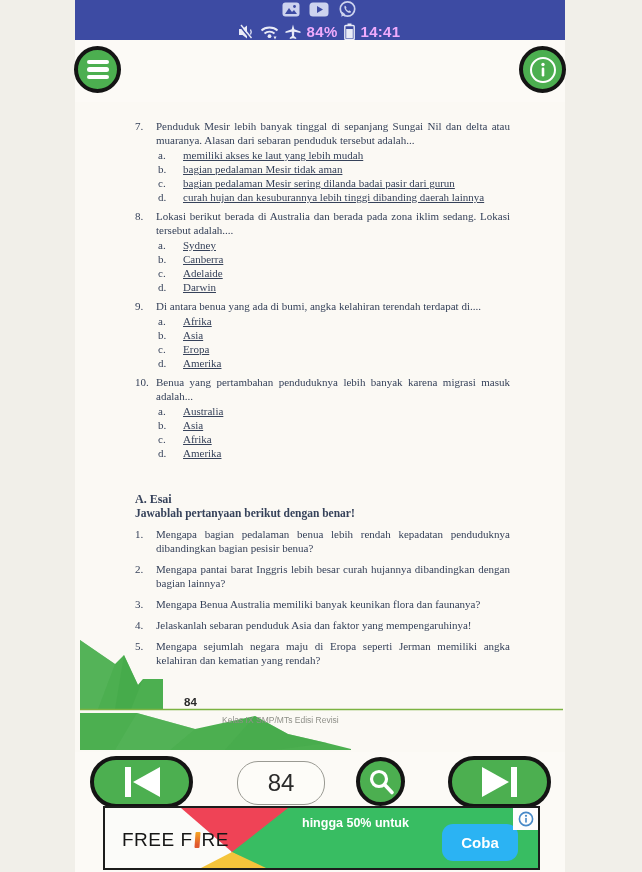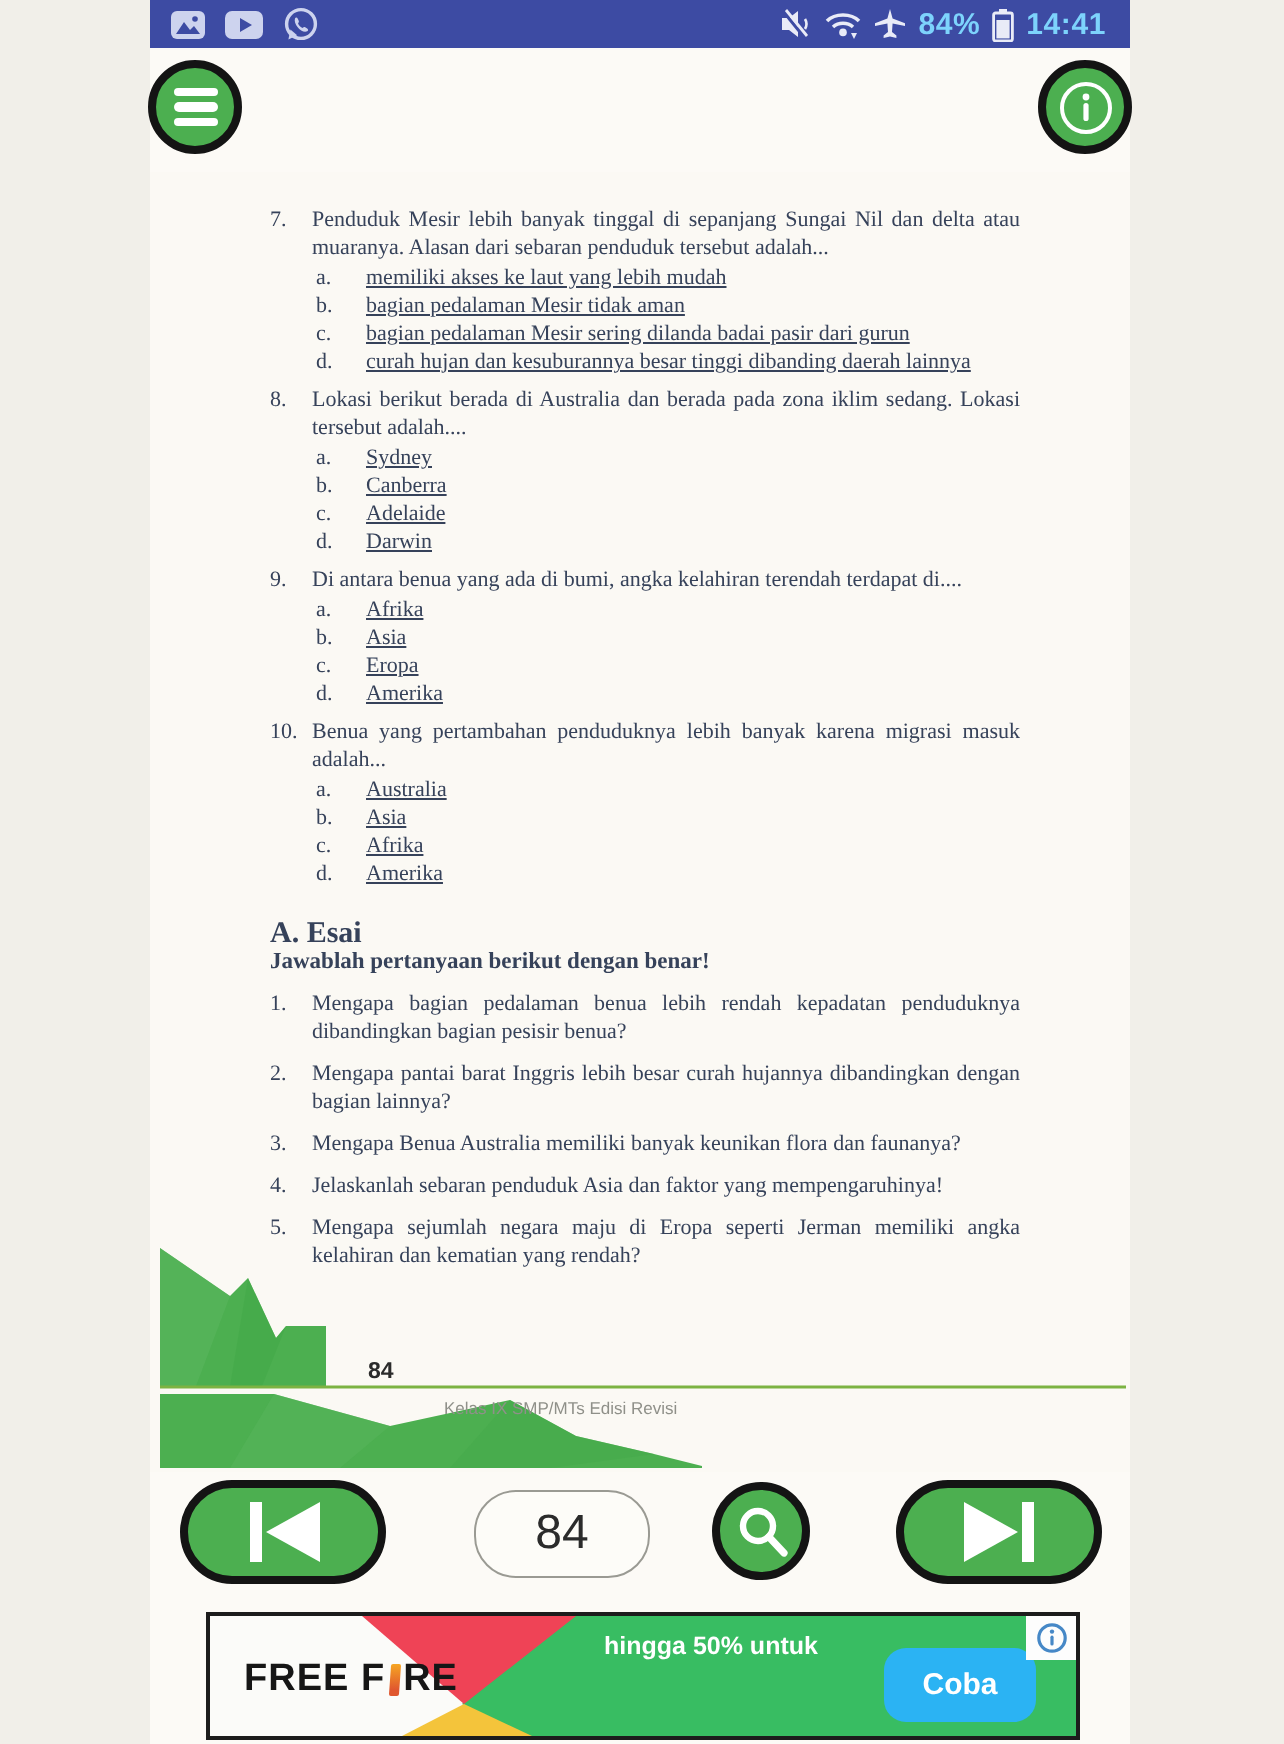--- a/index.html
+++ b/index.html
@@ -2,21 +2,21 @@
 <html><head>
 <meta charset="utf-8">
 <style>
   * { margin:0; padding:0; box-sizing:border-box; }
   html,body { width:642px; height:872px; }
   body { font-family:"Liberation Sans", sans-serif; background:#f1efe9; }
   .canvas { position:relative; width:642px; height:872px; overflow:hidden; background:#f1efe9; }
   .screen { position:absolute; left:75px; top:0; width:490px; height:872px; background:#fcfaf6; }
 
   
-  .status-bar { height:24px; background:#3d4ba3; display:flex; align-items:center; padding:0 12px 0 10px; color:#7dd3fc; }
+  .status-bar { height:40px; background:#3d4ba3; display:flex; align-items:center; padding:0 12px 0 10px; color:#f0abfc;flex-direction:column; }
   .sb-left { display:flex; align-items:center; gap:9px; }
   .sb-spacer { flex:1; }
   .sb-right { display:flex; align-items:center; gap:6px; font-size:15px; font-weight:bold; letter-spacing:.3px; }
   .sb-ico { display:inline-flex; align-items:center; }
 
   
   .toolbar { position:relative; height:62px; background:#fcfaf6; }
   .round-btn { position:absolute; top:6px; width:47px; height:47px; border-radius:50%; background:#4caf50; border:4px solid #141414; display:flex; flex-direction:column; align-items:center; justify-content:center; gap:3px; cursor:pointer; }
   .round-btn.menu { left:-1px; }
   .round-btn.info { right:-1px; }
@@ -26,21 +26,21 @@
   .page { position:relative; height:650px; background:#fbf9f4; overflow:hidden; color:#36425a; font-family:"Liberation Serif", serif; font-size:11px; line-height:14px; }
   .content { padding:17px 55px 0 60px; }
   .mc { display:flex; margin-bottom:5px; }
   .mc-num { flex:0 0 21px; }
   .mc-body { flex:1; }
   .mc-q { text-align:justify; }
   .opts { margin-top:1px; padding-left:2px; }
   .opt { display:flex; }
   .opt-letter { flex:0 0 25px; }
   .opt-text { flex:1;text-decoration:underline; }
-  .essay-head { margin-top:16px; font-weight:bold; font-size:15px; }
+  .essay-head { margin-top:32px; font-weight:bold; font-size:12px; }
   .essay-instr { font-weight:bold; font-size:11.5px; margin-bottom:7px; }
   .essay { display:flex; margin-bottom:7px; }
   .essay-num { flex:0 0 21px; }
   .essay-text { flex:1; text-align:justify; }
 
   .deco-svg { position:absolute; left:0; bottom:0; width:490px; height:115px; }
   .page-footer { position:absolute; left:0; top:593px; width:490px; height:16px; font-family:"Liberation Sans", sans-serif; }
   .pf-num { position:absolute; left:109px; top:0; font-size:11.5px; font-weight:bold; color:#2b2b2b; }
   .pf-title { position:absolute; left:147px; top:18px; font-size:8.5px; color:#8f9089; }
 
@@ -48,21 +48,21 @@
   .navbar { position:relative; height:66px; background:#fcfaf6; }
   .pill-btn { position:absolute; width:103px; height:52px; border-radius:27px; background:#4caf50; border:4px solid #141414; display:flex; align-items:center; justify-content:center; cursor:pointer; }
   .pill-btn.prev { left:15px; top:4px; }
   .pill-btn.next { left:373px; top:4px; }
   .page-input { position:absolute; left:162px; top:9px; width:88px; height:44px; border:1.5px solid #9a9a93; border-radius:21px; background:#fdfcf8; text-align:center; font-size:24px; color:#2b2b2b; font-family:"Liberation Sans", sans-serif; outline:none; }
   .circle-btn { position:absolute; left:281px; top:5px; width:49px; height:49px; border-radius:50%; background:#4caf50; border:4px solid #141414; display:flex; align-items:center; justify-content:center; cursor:pointer; }
 
   
   .ad { position:absolute; left:28px; top:806px; width:437px; height:64px; border:2px solid #1c1c1c; background:#fbfbf9; overflow:hidden; cursor:pointer; }
   .ad-bg { position:absolute; left:0; top:0; width:100%; height:100%; }
-  .ad-logo { position:absolute; left:17px; top:21px; font-family:"Liberation Sans", sans-serif; font-weight:700; font-size:19px; letter-spacing:.5px; color:#161616; display:flex; align-items:center; }
+  .ad-logo { position:absolute; left:17px; top:21px; font-family:"Liberation Sans", sans-serif; font-weight:400; font-size:19px; letter-spacing:.5px; color:#161616; display:flex; align-items:center; }
   .flame { display:inline-block; width:5px; height:16px; margin:0 2px; background:linear-gradient(180deg,#f6a623 0%, #e0572f 80%); transform:skewX(-4deg); border-radius:1px; }
   .ad-text { position:absolute; left:197px; top:7px; color:#ffffff; font-weight:bold; font-size:12.5px; line-height:17px; }
   .ad-cta { position:absolute; left:337px; top:16px; width:76px; height:37px; background:#2bb3f3; border-radius:11px; color:#fff; font-weight:bold; font-size:15px; display:flex; align-items:center; justify-content:center; cursor:pointer; }
   .ad-info { position:absolute; right:0; top:0; width:25px; height:22px; background:#fdfdfd; display:flex; align-items:center; justify-content:center; cursor:pointer; }
 </style>
 </head>
 <body>
 
 <div class="canvas">
   <div class="screen">
@@ -155,21 +155,21 @@
               <div class="opt">
                   <span class="opt-letter">b.</span>
                   <span class="opt-text">bagian pedalaman Mesir tidak aman</span>
                 </div>
               <div class="opt">
                   <span class="opt-letter">c.</span>
                   <span class="opt-text">bagian pedalaman Mesir sering dilanda badai pasir dari gurun</span>
                 </div>
               <div class="opt">
                   <span class="opt-letter">d.</span>
-                  <span class="opt-text">curah hujan dan kesuburannya besar tinggi dibanding daerah lainnya</span>
+                  <span class="opt-text">curah hujan dan kesuburannya lebih tinggi dibanding daerah lainnya</span>
                 </div>
             </div>
           </div>
         </div>
 
         <div class="mc">
           <div class="mc-num">8.</div>
           <div class="mc-body">
             <div class="mc-q">Lokasi berikut berada di Australia dan berada pada zona iklim sedang. Lokasi tersebut adalah....</div>
             <div class="opts">

